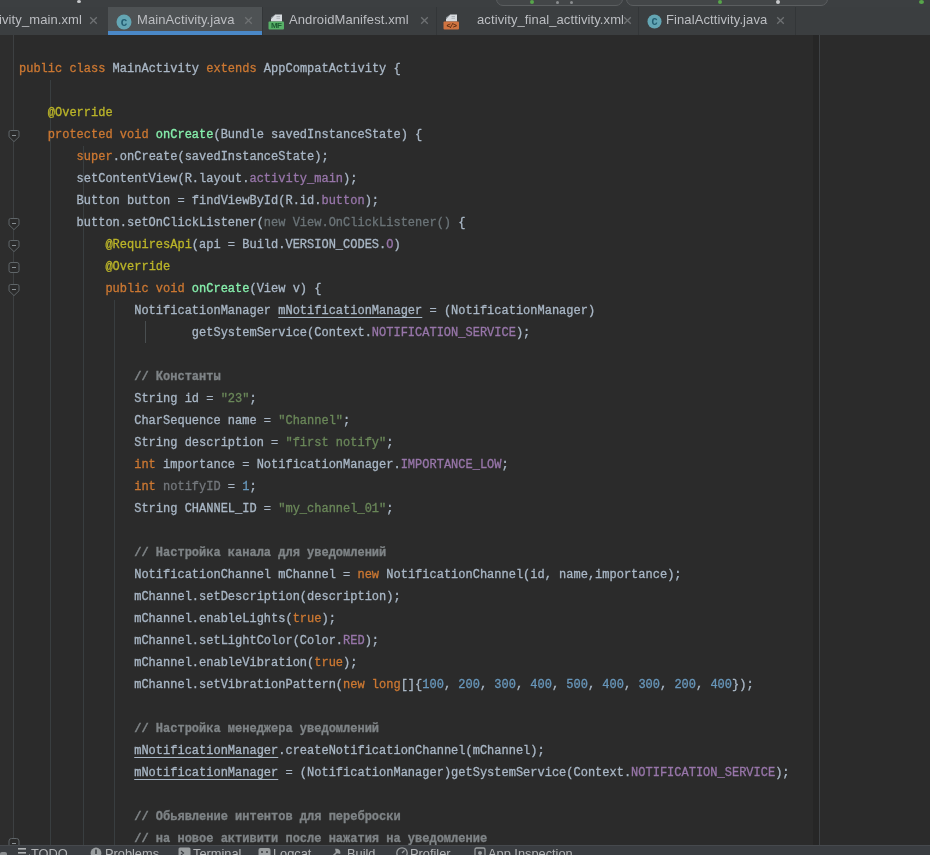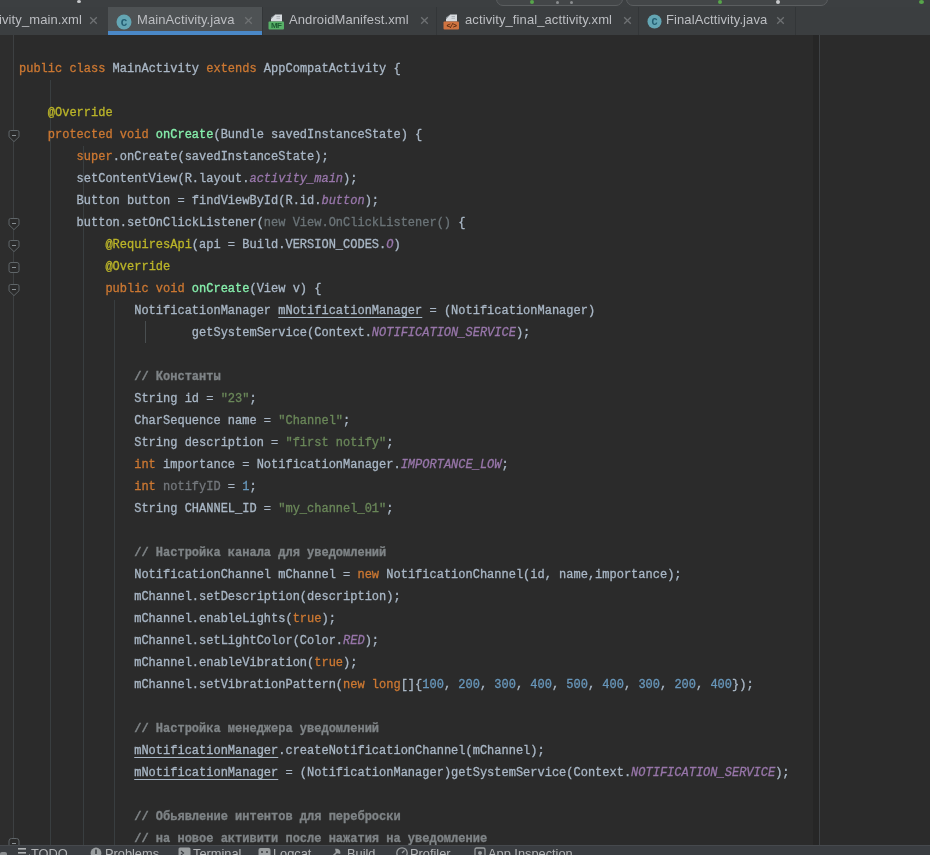--- a/index.html
+++ b/index.html
@@ -17,21 +17,21 @@
   
   #editor{left:0;top:35px;width:930px;height:810px;background:#2b2b2b;}
   .vline{position:absolute;width:1px;}
   #code{position:absolute;left:19px;top:22.5px;-webkit-text-stroke:0.3px;margin:0;font-family:"Liberation Mono",monospace;font-size:12px;line-height:22px;color:#a9b7c6;white-space:pre;}
   .k{color:#cc7832;}
   .m{color:#86efac;}
   .a{color:#bbb529;}
   .s{color:#6a8759;}
   .n{color:#6897bb;}
   .c{color:#7f8487;font-weight:bold;}
-  .f{color:#9876aa;font-style:italic;}
+  .f{color:#9876aa;}
   .g{color:#6b7478;}
   .d{color:#73777c;}
   .u{text-decoration:underline;text-underline-offset:3px;text-decoration-thickness:1px;text-decoration-color:#a9b7c6;}
   .fold{position:absolute;left:8px;}
   
   #statusbar{left:0;top:845px;width:930px;height:20px;background:#3a3d41;border-top:1px solid #46494d;}
   .sbitem{position:absolute;top:0px;font-size:12.8px;color:#b4b6b8;white-space:nowrap;}
   .sbicon{position:absolute;top:1px;}
 </style></head>
 <body>
@@ -84,21 +84,21 @@
       </svg>
 
     <svg class="abs" style="left:443px;top:6px;" width="17" height="17" viewBox="0 0 17 17">
       <path d="M7.2 1.5 h6.8 v7 h-11 v-2.8 z" fill="#d6dade"></path>
       <path d="M7.2 1.5 l-4.2 4.2 v-1.4 z" fill="#7e868b"></path>
       <rect x="8.5" y="3" width="3.5" height="0.9" fill="#a7adb2"></rect>
       <rect x="8.5" y="4.8" width="3.5" height="0.9" fill="#a7adb2"></rect>
       <rect x="0.5" y="8.5" width="15.5" height="8" rx="1" fill="#cf7340"></rect>
       <text x="8.2" y="15" font-family="Liberation Mono" font-size="7" font-weight="bold" fill="#53290f" text-anchor="middle" letter-spacing="-1">&lt;/&gt;</text>
     </svg>
-    <span class="tabtxt" style="left:465px;text-align:right;">activity_final_acttivity.xml</span>
+    <span class="tabtxt" style="left:477px;text-align:right;">activity_final_acttivity.xml</span>
     <svg class="abs" style="left:623px;top:9px;" width="9" height="9" viewBox="0 0 9 9">
         <path d="M1.2 1.2 L7.8 7.8 M7.8 1.2 L1.2 7.8" stroke="#6e7173" stroke-width="1.3" fill="none"></path>
       </svg>
 
     <svg class="abs" style="left:647px;top:6.5px;" width="15" height="15" viewBox="0 0 16 16">
       <circle cx="8" cy="8" r="7.5" fill="#64a6b4"></circle>
       <text x="8" y="12" font-family="Liberation Mono" font-size="11" font-weight="bold" fill="#235e72" text-anchor="middle">C</text>
     </svg>
     <span class="tabtxt" style="left:666px;text-align:center;">FinalActtivity.java</span>
     <svg class="abs" style="left:776px;top:9px;" width="9" height="9" viewBox="0 0 9 9">

